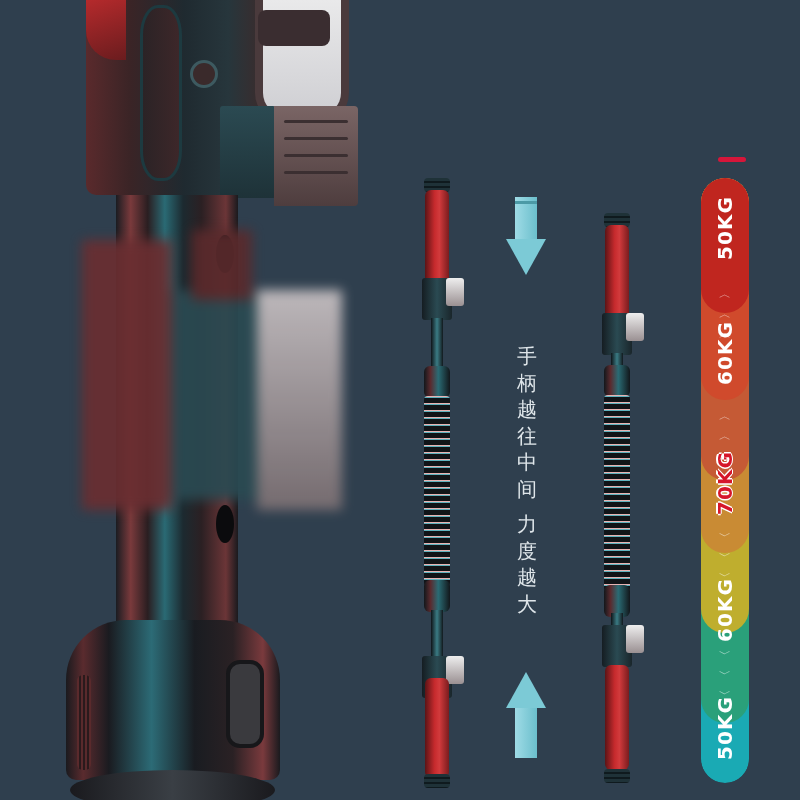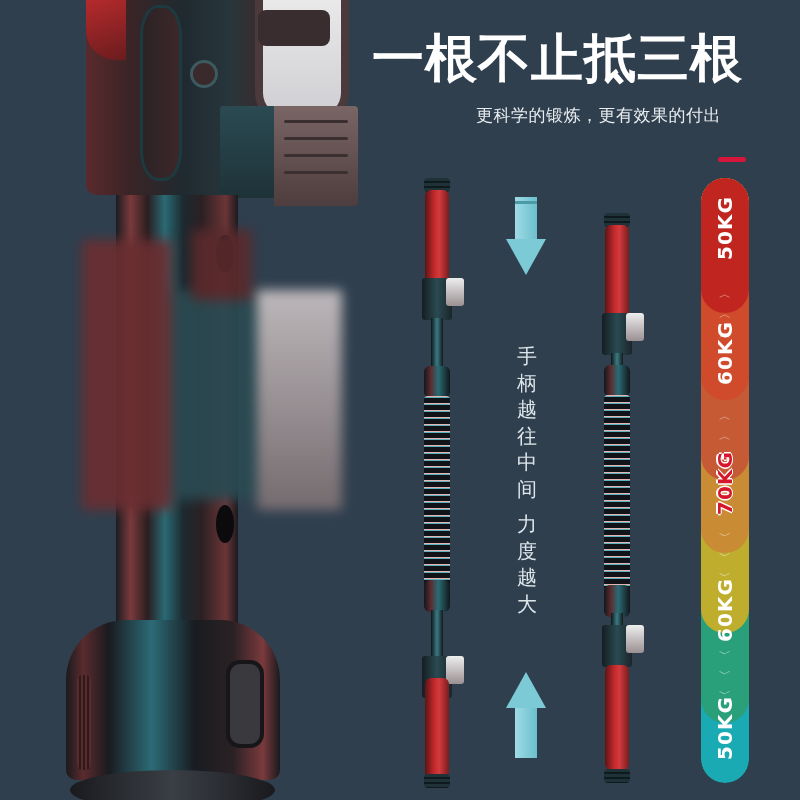--- a/index.html
+++ b/index.html
@@ -97,22 +97,20 @@
         <div class="b3"></div>
         <div class="b4"></div>
     </div>
     <div class="cu-hole" style="left:216px;top:505px"></div>
     <div class="cu-cap"></div>
     <div class="cu-cap-grip"></div>
     <div class="cu-cap-btn"></div>
     <div class="cu-ring"></div>
   </div>
 
-  <div class="title">一根不止抵三根</div>
-  <div class="subtitle">更科学的锻炼，更有效果的付出</div>
   <div class="accent-bar"></div>
 
   <div class="bar" style="left:420px;top:178px;height:612px">
     <div class="grip-cap" style="top:0"></div>
     <div class="grip" style="top:12px;height:100px"></div>
     <div class="collar" style="top:100px"></div>
     <div class="lock" style="top:100px"></div>
     <div class="shaft" style="top:140px;height:60px"></div>
     <div class="spring-cap" style="top:188px"></div>
     <div class="spring" style="top:218px;height:190px"></div>

